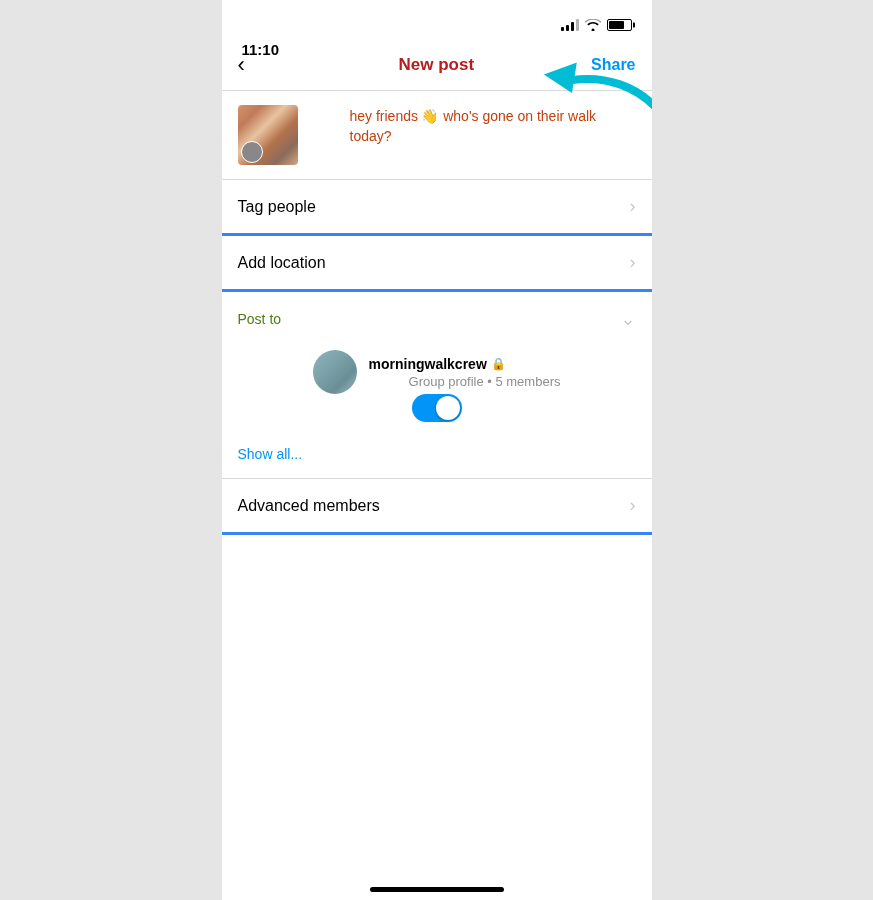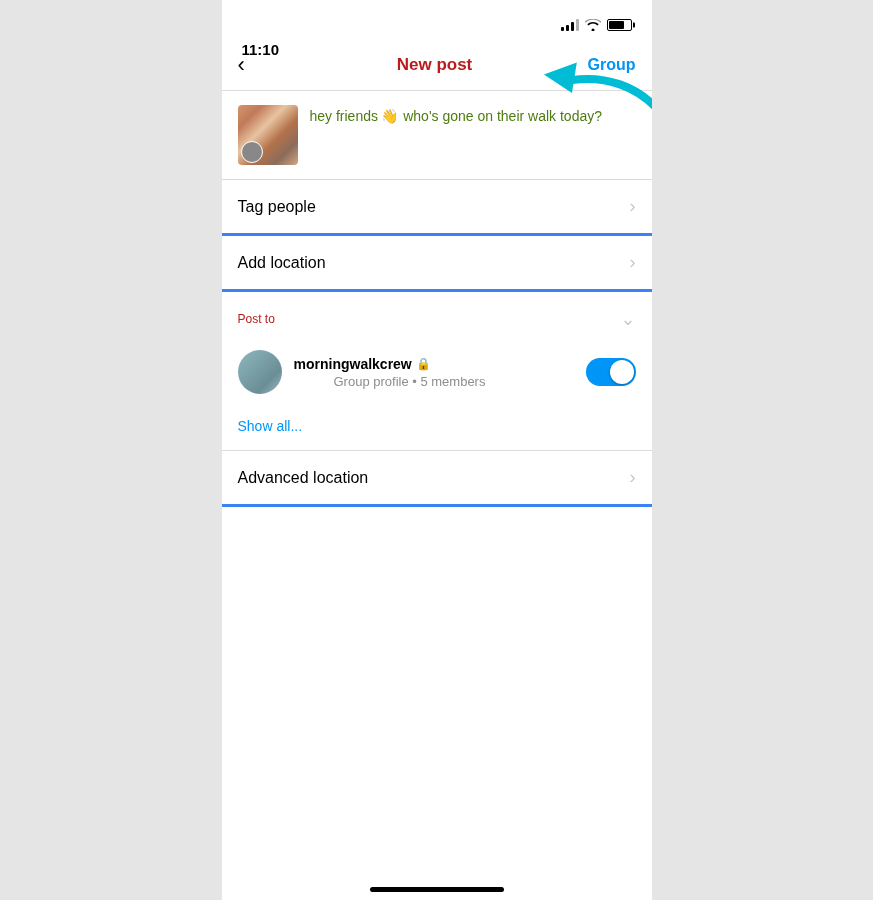--- a/index.html
+++ b/index.html
@@ -139,23 +139,24 @@
       width: 22px;
       height: 22px;
       border-radius: 50%;
       background: #888;
       border: 1.5px solid #fff;
       overflow: hidden;
     }
     .post-caption {
       flex: 1;
       font-size: 14px;
-      color: #4d7c0f;
+      color: #c2410c;
       line-height: 1.4;
       padding-top: 2px;
+      margin-left: 40px;
     }
     .menu-item {
       display: flex;
       justify-content: space-between;
       align-items: center;
       padding: 16px 16px;
       border-bottom: 3px solid #3b82f6;
       cursor: pointer;
     }
     .menu-item-label {
@@ -173,30 +174,31 @@
     .post-to-section {
       border-bottom: 1px solid #dbdbdb;
     }
     .post-to-header {
       display: flex;
       justify-content: space-between;
       align-items: center;
       padding: 16px 16px;
     }
     .post-to-label {
-      font-size: 12px;
-      color: #b91c1c;
+      font-size: 14px;
+      color: #4d7c0f;
     }
     .post-to-content {
       padding: 4px 16px 16px;
     }
     .group-row {
       display: flex;
       align-items: center;
       justify-content: space-between;
+      flex-direction: column;
     }
     .group-info {
       display: flex;
       align-items: center;
       gap: 12px;
     }
     .group-avatar {
       width: 44px;
       height: 44px;
       border-radius: 50%;
@@ -302,21 +304,21 @@
         </svg>
         <div class="battery-icon">
           <div class="battery-fill"></div>
         </div>
       </div>
     </div>
 
     <div class="nav-bar">
       <span class="nav-back">‹</span>
       <span class="nav-title">New post</span>
-      <span class="nav-share">Group</span>
+      <span class="nav-share">Share</span>
     </div>
 
     <div class="post-preview">
       <div class="post-thumbnail">
         <div class="post-thumbnail-img"></div>
         <div class="post-thumbnail-overlay"></div>
       </div>
       <div class="post-caption">hey friends 👋 who's gone on their walk today?</div>
     </div>
 
@@ -351,21 +353,21 @@
           </div>
           <div class="toggle">
             <div class="toggle-knob"></div>
           </div>
         </div>
         <div class="show-all">Show all...</div>
       </div>
     </div>
 
     <div class="menu-item">
-      <span class="menu-item-label">Advanced location</span>
+      <span class="menu-item-label">Advanced members</span>
       <span class="chevron-right">›</span>
     </div>
 
     <div class="home-indicator"></div>
 
     <svg class="cyan-arrow" viewBox="0 0 220 150" xmlns="http://www.w3.org/2000/svg">
 
       <path d="M 180 130 C 200 80, 150 20, 80 30" stroke="#00bcd4" stroke-width="8" fill="none" stroke-linecap="round"></path>
 
       <polygon points="55,18 90,18 75,45" fill="#00bcd4" transform="rotate(-20, 72, 30)"></polygon>

